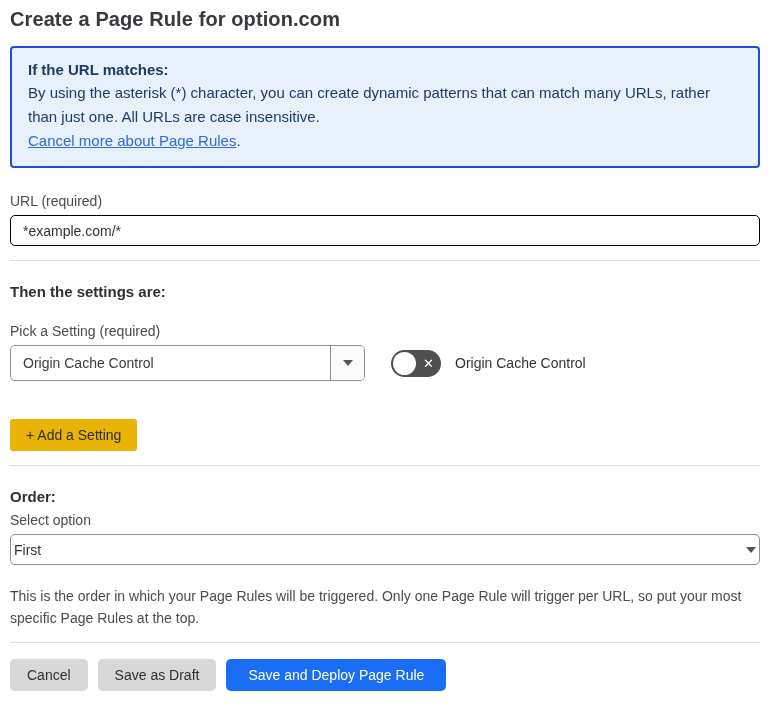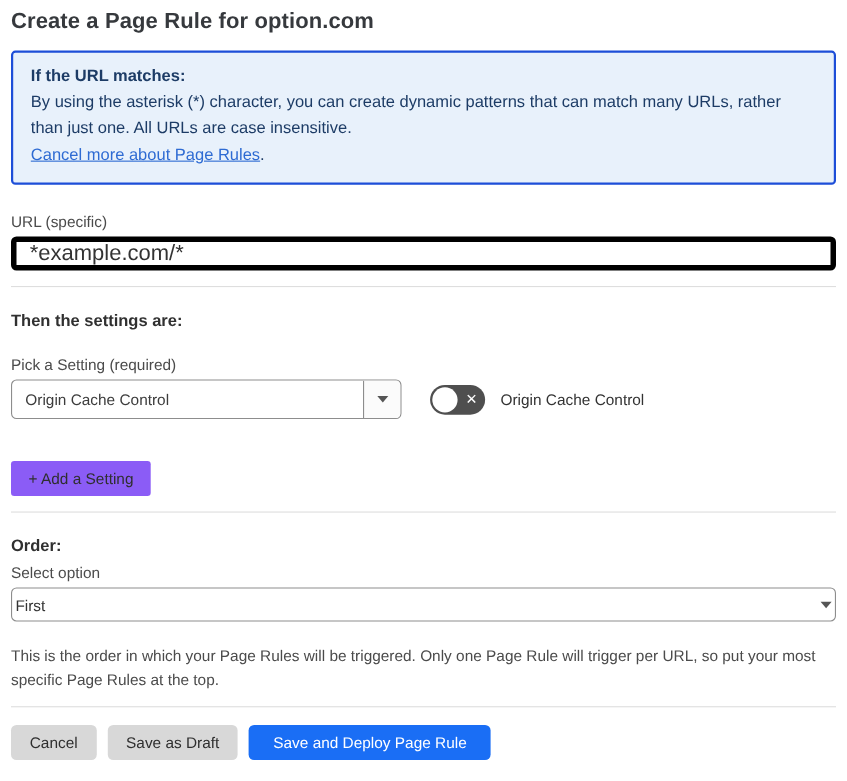--- a/index.html
+++ b/index.html
@@ -48,24 +48,24 @@
     font-size: 14px;
     color: #4b4b4b;
     line-height: 18px;
   }
   .url-group { margin-top: 24px; }
   .text-input {
     display: block;
     width: 100%;
     height: 31px;
     margin-top: 5px;
-    border: 5px solid #000000;
+    border: 1px solid #000000;
     border-radius: 5px;
     padding: 0 12px;
-    font-size: 20px;
+    font-size: 14px;
     color: #333;
     font-family: "Liberation Sans", sans-serif;
     background: #fff;
     outline: none;
   }
   .helper-text {
     margin-top: 6px;
     font-size: 14px;
     color: #4b4b4b;
     line-height: 18px;
@@ -155,21 +155,21 @@
   }
   .toggle-side-label {
     margin-left: 14px;
     font-size: 14px;
     color: #333;
   }
 
   .add-setting-btn {
     margin-top: 38px;
     display: inline-block;
-    background: #8b5cf6;
+    background: #eab308;
     border: none;
     border-radius: 3px;
     padding: 8px 16px;
     font-size: 14px;
     color: #2f2f2f;
     font-family: "Liberation Sans", sans-serif;
     cursor: pointer;
   }
 
   .order-label { margin-top: 5px; }
@@ -225,21 +225,21 @@
 
   <h1 class="page-title">Create a Page Rule for option.com</h1>
 
   <div class="info-box">
     <div class="info-heading">If the URL matches:</div>
     <div class="info-body">By using the asterisk (*) character, you can create dynamic patterns that can match many URLs, rather than just one. All URLs are case insensitive.</div>
     <div class="info-link-line"><a class="info-link">Cancel more about Page Rules</a><span>.</span></div>
   </div>
 
   <div class="url-group">
-    <div class="field-label">URL (specific)</div>
+    <div class="field-label">URL (required)</div>
     <input class="text-input" type="text" value="*example.com/*" style="">
   </div>
 
   <hr class="divider">
 
   <div class="section-heading">Then the settings are:</div>
 
   <div class="field-label picker-label">Pick a Setting (required)</div>
 
   <div class="setting-row">

